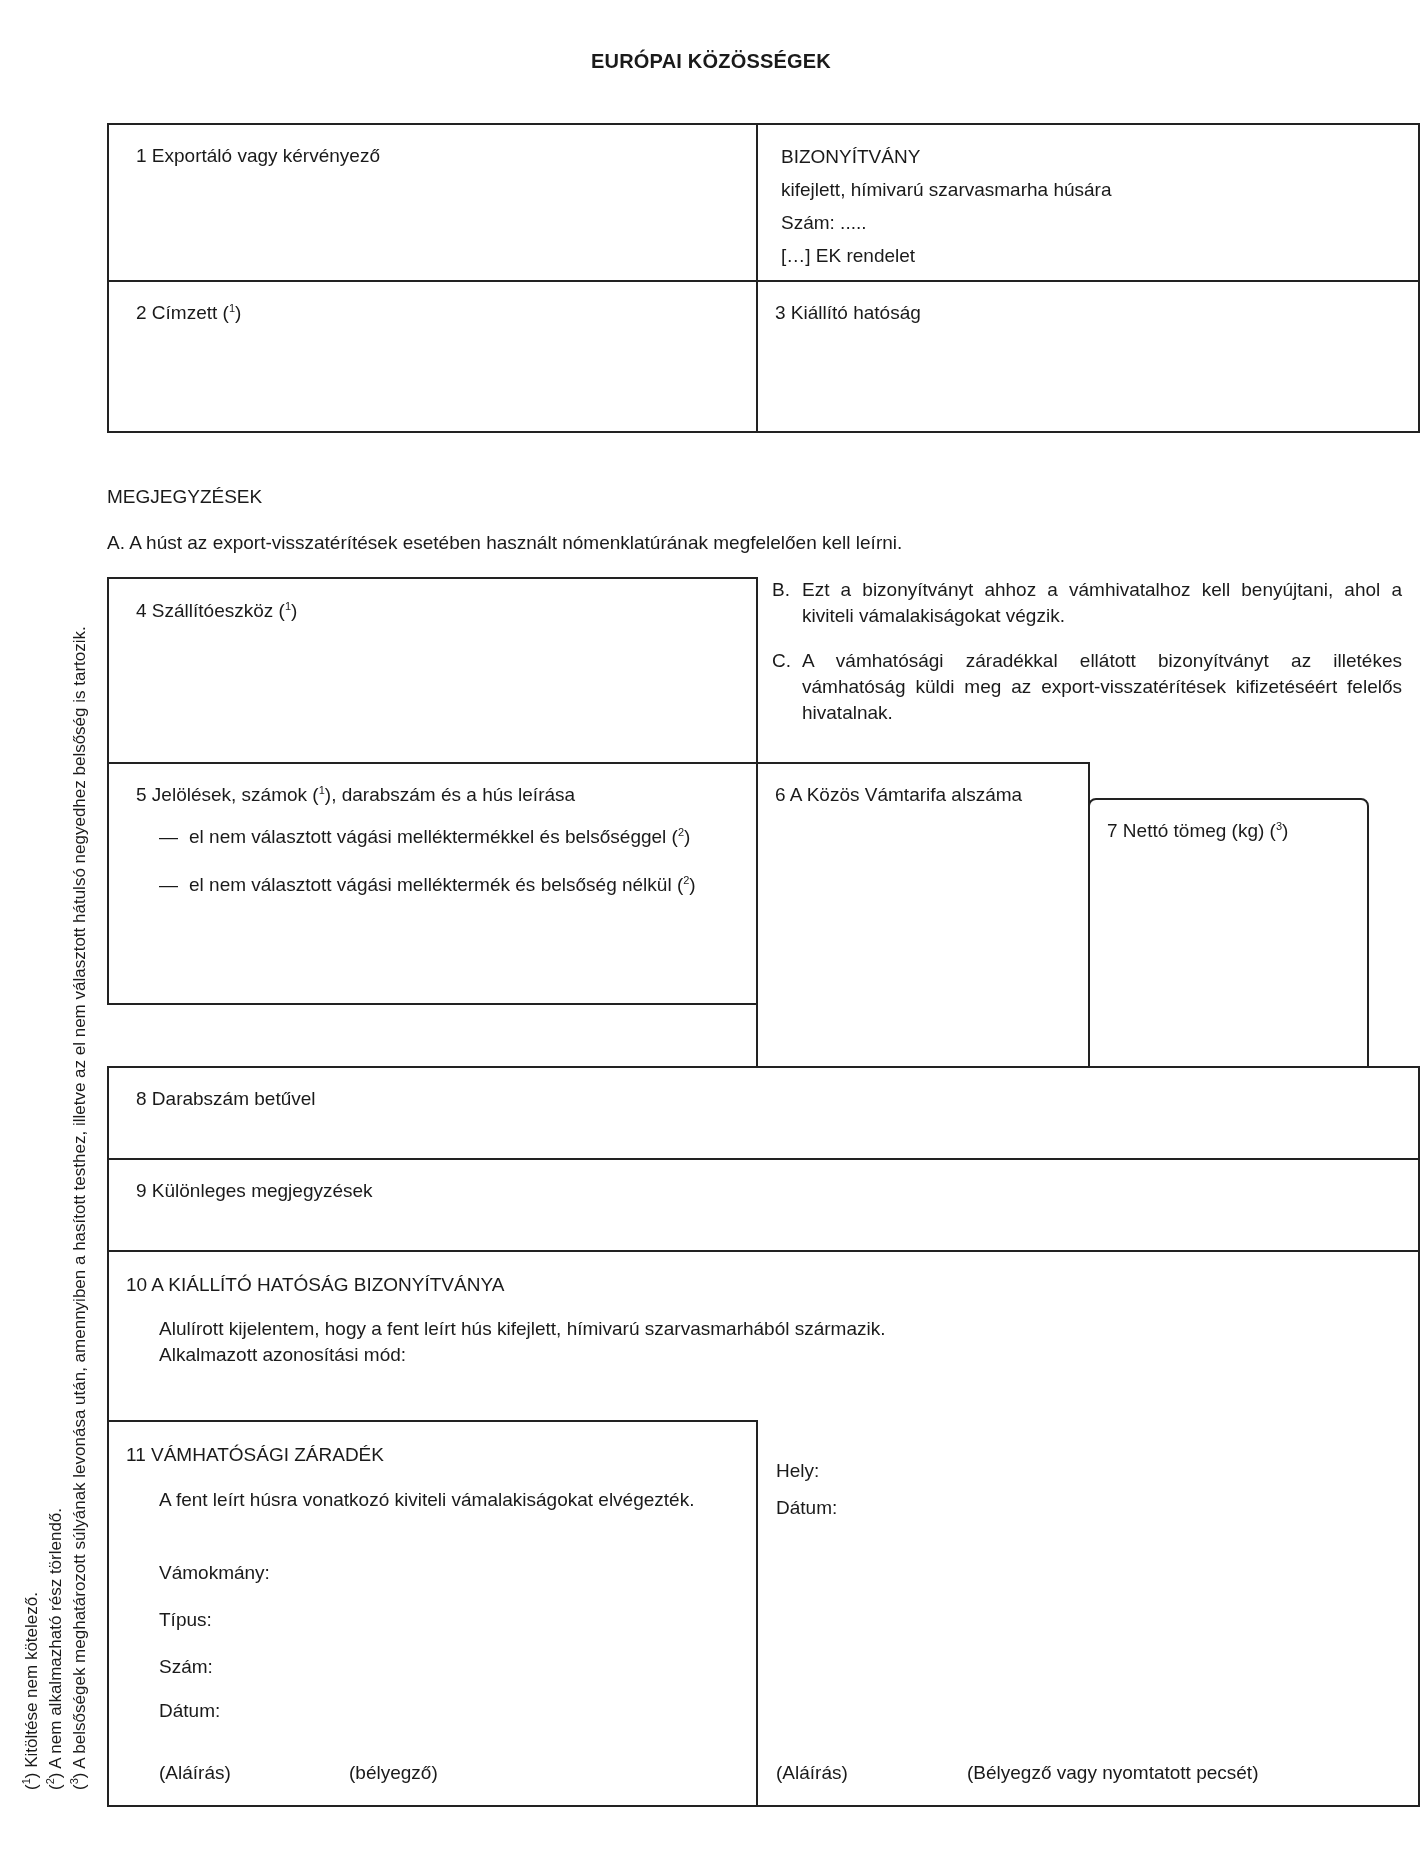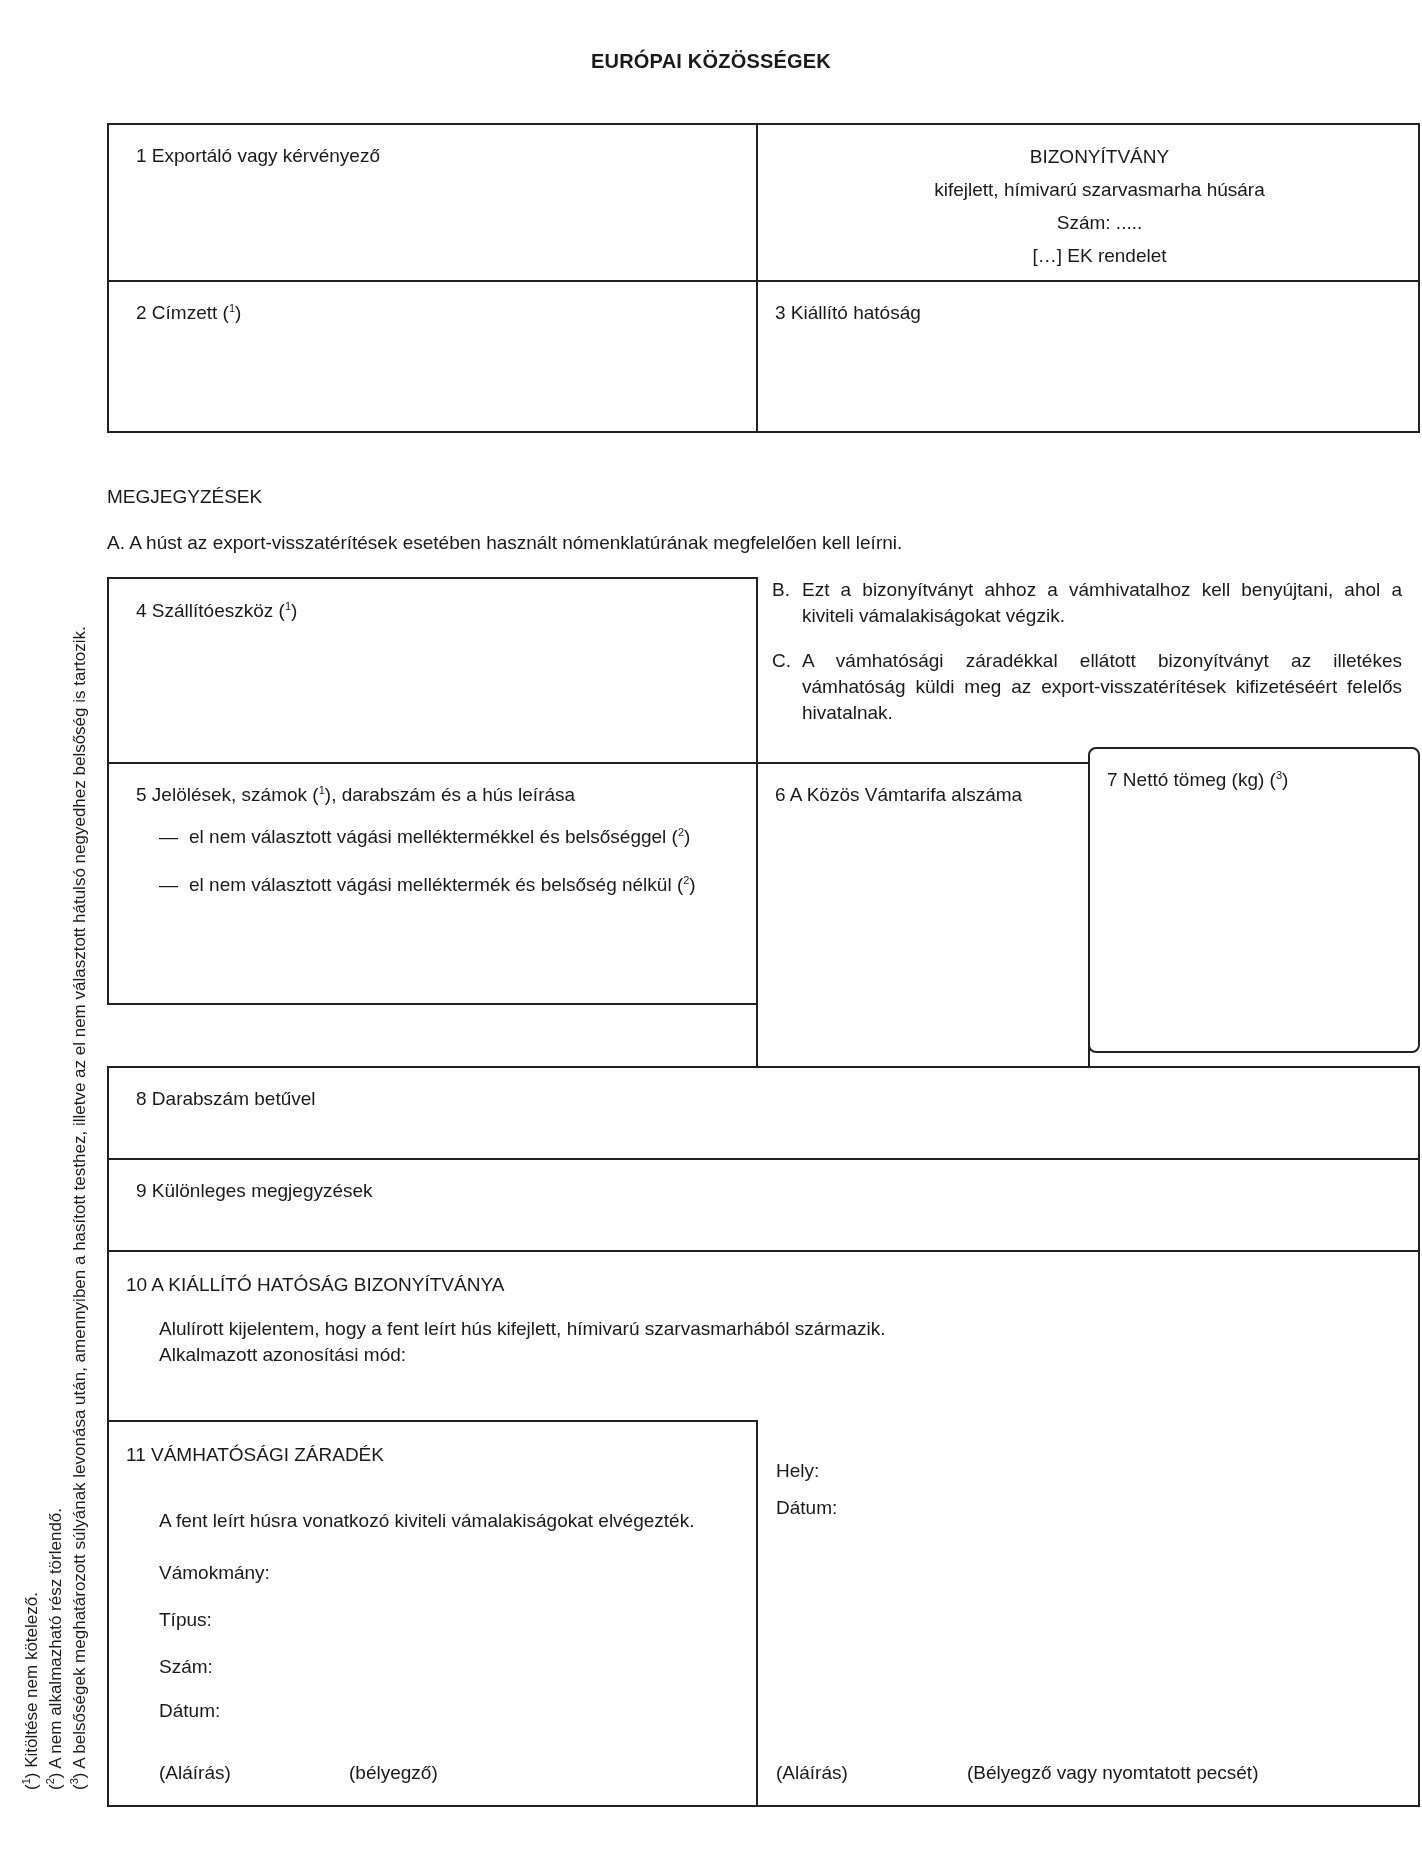--- a/index.html
+++ b/index.html
@@ -5,32 +5,32 @@
   html, body { margin: 0; padding: 0; background: #ffffff; }
   body {
     width: 1422px; height: 1855px; position: relative; overflow: hidden;
     font-family: "Liberation Sans", sans-serif; color: #1a1a1a; font-size: 19px;
   }
   .abs { position: absolute; }
   .title { left: 0; width: 1422px; top: 50px; text-align: center; font-weight: bold; font-size: 20px; letter-spacing: 0.2px; }
   .box { position: absolute; border: 2px solid #222; box-sizing: border-box; background: #fff; }
   .lbl { position: absolute; white-space: nowrap; }
   sup { font-size: 11px; line-height: 0; }
-  .center-block { position: absolute; text-align: center; line-height: 33px; padding-left: 23px; }
+  .center-block { position: absolute; line-height: 33px; padding-left: 23px; }
   .note { position: absolute; line-height: 26px; text-align: justify; }
   .note .letter { position: absolute; left: 0; }
   .note .txt { display: block; padding-left: 30px; }
   .dash-item { position: absolute; line-height: 26px; text-align: justify; }
   .dash-item .d { position: absolute; left: 0; }
   .dash-item .t { display: block; padding-left: 30px; }
   .rotated {
     position: absolute; transform-origin: 0 0; transform: rotate(-90deg);
     white-space: nowrap; font-size: 17px;
   }
-  .para { position: absolute; line-height: 26px; text-align: justify; margin-top: 21px; }
+  .para { position: absolute; line-height: 26px; text-align: justify; }
 </style>
 </head>
 <body>
 
 <div class="abs title">EURÓPAI KÖZÖSSÉGEK</div>
 
 <div class="box" style="left:107px; top:123px; width:651px; height:159px;">
   <span class="lbl" style="left:27px; top:20px;">1 Exportáló vagy kérvényező</span>
 </div>
 <div class="box" style="left:756px; top:123px; width:664px; height:159px;">
@@ -71,21 +71,21 @@
     <span class="t"><span>el nem választott vágási melléktermékkel és belsőséggel (</span><sup>2</sup><span>)</span></span>
   </div>
   <div class="dash-item" style="left:50px; top:108px; width:572px;">
     <span class="d">—</span>
     <span class="t"><span>el nem választott vágási melléktermék és belsőség nélkül (</span><sup>2</sup><span>)</span></span>
   </div>
 </div>
 <div class="box" style="left:756px; top:762px; width:334px; height:306px;">
   <span class="lbl" style="left:17px; top:20px;">6 A Közös Vámtarifa alszáma</span>
 </div>
-<div class="box" style="left:1088px; top:747px; width:332px; height:306px;border-radius:8px;">
+<div class="box" style="left:1088px; top:798px; width:281px; height:306px;border-radius:8px;">
   <span class="lbl" style="left:17px; top:20px;"><span>7 Nettó tömeg (kg) (</span><sup>3</sup><span>)</span></span>
 </div>
 
 <div class="box" style="left:107px; top:1066px; width:1313px; height:94px;">
   <span class="lbl" style="left:27px; top:20px;text-align:center;">8 Darabszám betűvel</span>
 </div>
 
 <div class="box" style="left:107px; top:1158px; width:1313px; height:94px;">
   <span class="lbl" style="left:27px; top:20px;">9 Különleges megjegyzések</span>
 </div>

